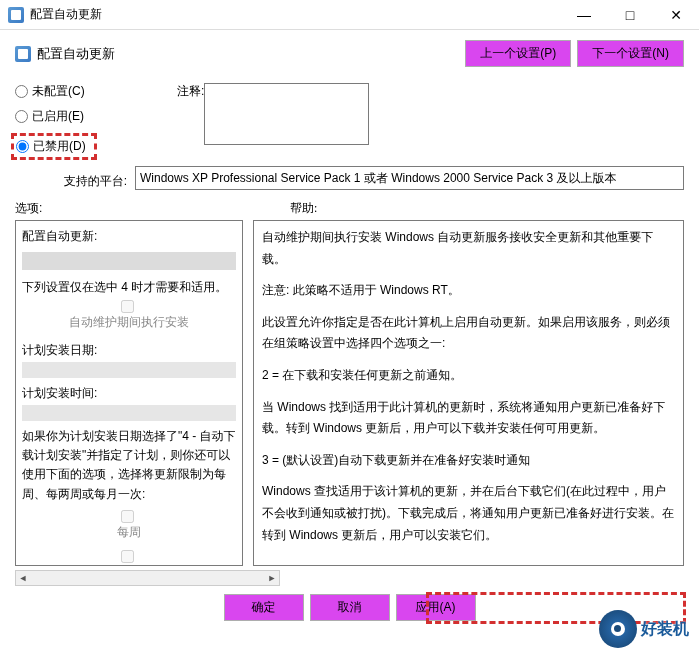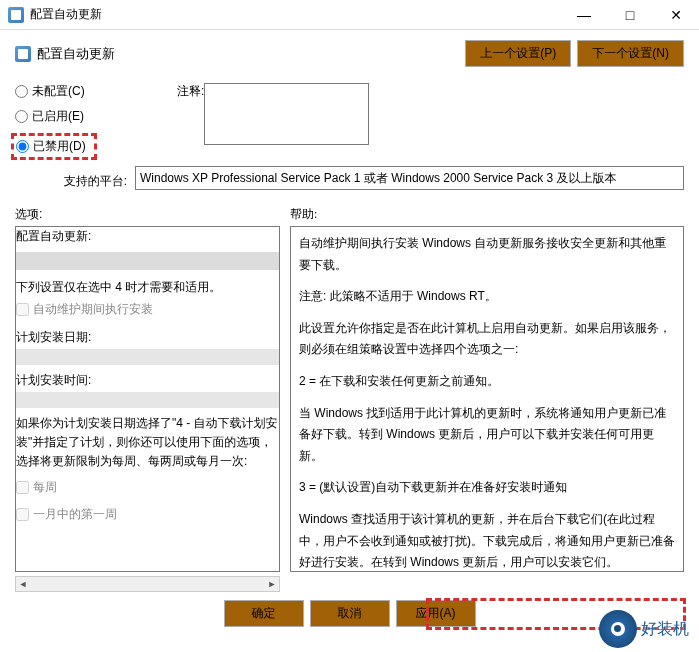--- a/index.html
+++ b/index.html
@@ -8,57 +8,57 @@
 .titlebar .icon { width: 16px; height: 16px; background: linear-gradient(135deg,#5b9bd5,#3a7ac4); border-radius: 2px; margin-right: 6px; position: relative; }
 .titlebar .icon::after { content:""; position:absolute; inset:3px; background:#fff; border-radius:1px; }
 .titlebar .title { flex: 1; font-size: 12px; }
 .winbtns { display: flex; height: 100%; }
 .winbtn { width: 46px; display: flex; align-items: center; justify-content: center; font-size: 14px; font-family: "Segoe UI Symbol", sans-serif; }
 .topbar { padding: 10px 15px 8px 15px; display: flex; align-items: center; }
 .topbar .icon { width: 16px; height: 16px; background: linear-gradient(135deg,#5b9bd5,#3a7ac4); border-radius: 2px; margin-right: 6px; position: relative; }
 .topbar .icon::after { content:""; position:absolute; inset:3px; background:#fff; border-radius:1px; }
 .topbar .subtitle { flex: 1; font-size: 13px; }
 .navbtns { display: flex; gap: 6px; }
-.btn { border: 1px solid #adadad; background: #a16207; padding: 4px 14px; font-size: 12px; font-family: inherit; cursor: pointer; }
+.btn { border: 1px solid #adadad; background: #d946ef; padding: 4px 14px; font-size: 12px; font-family: inherit; cursor: pointer; }
 .radio-comment-row { display: flex; padding: 8px 15px 2px 15px; gap: 42px; }
 .radio-col { width: 120px; }
 .radio-item { display: flex; align-items: center; margin-bottom: 8px; font-size: 12px; }
 .radio-item input { margin-right: 4px; }
 .highlight-box { border: 3px dashed #d32f2f; padding: 2px 8px 2px 2px; margin-left: -4px; display: inline-flex; align-items: center; }
 .comment-col { flex: 1; display: flex; }
 .comment-label { font-size: 12px; margin-bottom: 2px; }
 .textbox { border: 1px solid #7a7a7a; background: #fff; font-family: inherit; font-size: 12px; resize: none; overflow-y: scroll; padding: 2px 4px; }
 .comment-box { height: 62px; }
 .platform-row { display: flex; padding: 4px 15px 4px 15px; align-items: flex-end; }
 .platform-label { width: 120px; text-align: right; padding-right: 8px; font-size: 12px; padding-top: 3px; }
 .platform-box { flex: 1; height: 24px; line-height: 1.5; }
-.labels-row { display: flex; padding: 6px 15px 3px 15px; margin-top: 6px; }
+.labels-row { display: flex; padding: 6px 15px 3px 15px; }
 .options-label { width: 275px; font-size: 12px; }
 .help-label { font-size: 12px; font-family: Liberation Serif, serif; }
 .panels-row { display: flex; padding: 0 15px 4px 15px; gap: 10px; }
-.options-panel { width: 265px; border: 1px solid #7a7a7a; height: 346px; overflow: auto; position: relative; font-size: 12px; line-height: 1.6; }
+.options-panel { width: 228px; border: 1px solid #7a7a7a; padding: 6px; height: 346px; overflow: auto; position: relative; font-size: 12px; line-height: 1.6; }
 .options-panel .hdr { margin-bottom: 6px; }
 .options-panel .greybar { background: #dcdcdc; height: 18px; margin-bottom: 8px; }
-.options-panel .chk { display: flex; align-items: center; margin: 3px 0 8px 0; color: #888; }
+.options-panel .chk { display: flex; align-items: center; margin: 3px 0 8px 0; color: #888; flex-direction: column; }
 .options-panel .chk input { margin-right: 4px; }
 .options-panel .lbl { margin-bottom: 2px; }
 .options-panel .greyslim { background: #e6e6e6; height: 16px; margin-bottom: 6px; }
 .options-panel .para { line-height: 1.6; margin-bottom: 6px; }
 .help-panel { flex: 1; border: 1px solid #7a7a7a; padding: 6px 8px; height: 346px; overflow-y: scroll; font-size: 12px; line-height: 1.8; }
 .help-panel p { margin-bottom: 10px; }
 .bottom-hscroll { margin: 0 15px 4px 15px; width: 265px; height: 16px; border: 1px solid #ccc; background: #f0f0f0; display: flex; align-items: center; justify-content: space-between; font-size: 9px; color: #555; }
 .bottom-hscroll .arrow { width: 14px; text-align: center; }
 .footer { display: flex; justify-content: center; padding: 4px 15px; gap: 6px; position: relative; }
 .footer-highlight { position: absolute; right: 13px; top: 2px; width: 260px; height: 32px; border: 3px dashed #d32f2f; pointer-events: none; }
 .footer .btn { width: 80px; }
 .logo-overlay { position: absolute; right: 10px; bottom: 4px; display: flex; align-items: center; gap: 4px; }
 .logo-circle { width: 38px; height: 38px; border-radius: 50%; background: radial-gradient(circle,#2a6fb5 0%,#1a4a7a 80%); display: flex; align-items: center; justify-content: center; }
 .logo-eye { width: 14px; height: 14px; border-radius: 50%; background: #fff; position: relative; }
 .logo-eye::after { content:""; position:absolute; width:7px; height:7px; border-radius:50%; background:#1a4a7a; top:3px; left:3px; }
-.logo-text { color: #1a5a9a; font-weight: normal; font-size: 16px; text-shadow: 0 0 2px #fff; }
+.logo-text { color: #1a5a9a; font-weight: bold; font-size: 16px; text-shadow: 0 0 2px #fff; }
 </style>
 </head>
 <body>
 
 <div class="titlebar">
   <div class="icon"></div>
   <div class="title">配置自动更新</div>
   <div class="winbtns">
     <div class="winbtn">—</div>
     <div class="winbtn">□</div>

